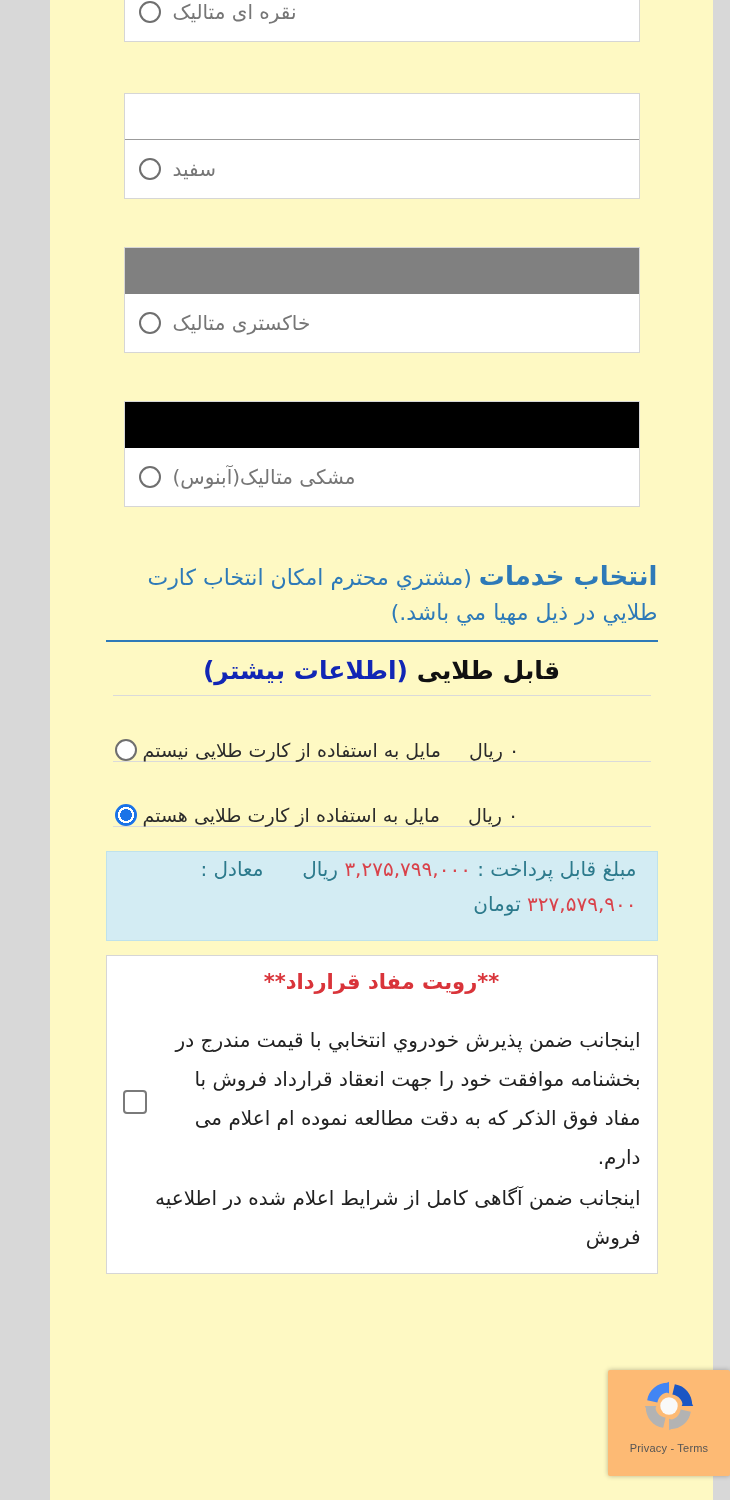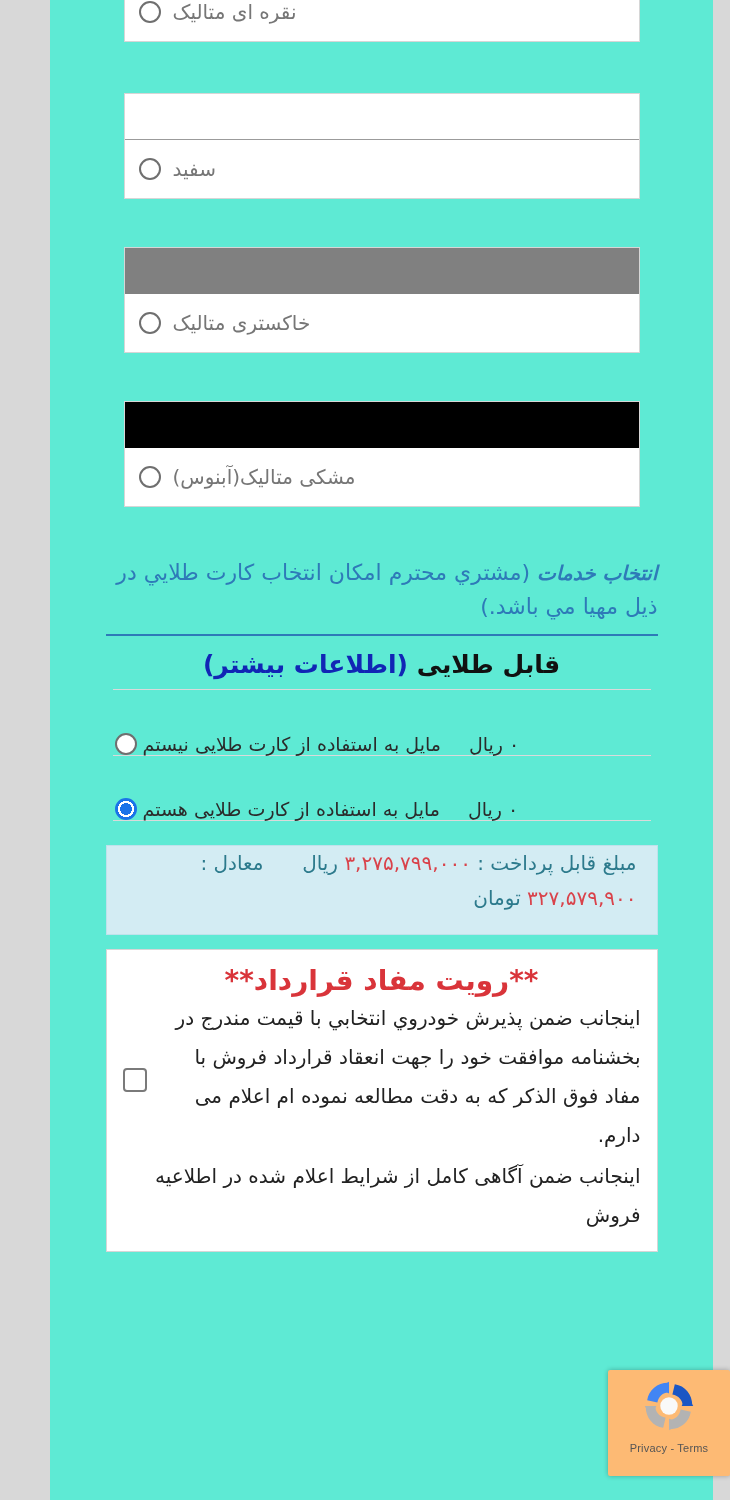--- a/index.html
+++ b/index.html
@@ -23,21 +23,21 @@
     overflow: hidden;
   }
 
   
   .page-sheet {
     position: absolute;
     top: 0;
     left: 50px;
     width: 663px;
     height: 1500px;
-    background: #5eead4;
+    background: #fef9c3;
   }
 
   .content {
     position: absolute;
     top: 0;
     left: 0;
     width: 663px;
     padding: 0;
   }
 
@@ -98,22 +98,21 @@
     text-align: right;
     direction: rtl;
     color: #2e7ab8;
     font-size: 22px;
     line-height: 1.55;
     padding-bottom: 10px;
     border-bottom: 2px solid #2e7ab8;
   }
   .services-heading .strong {
     font-weight: bold;
-    font-size: 20px;
-    font-style: italic;
+    font-size: 26px;
   }
   .services-heading .note { font-weight: normal; }
 
   
   .gold-block {
     width: 538px;
     margin: 0 auto;
   }
   .gold-title {
     text-align: center;
@@ -175,23 +174,23 @@
     margin: 14px auto 0 auto;
     border: 1px solid #d6d6d6;
     background: #fff;
     padding: 14px 16px 16px 16px;
     direction: rtl;
     text-align: right;
   }
   .contract-title {
     color: #d9343a;
     font-weight: bold;
-    font-size: 28px;
+    font-size: 21px;
     text-align: center;
-    margin-bottom: 2px;
+    margin-bottom: 27px;
   }
   .contract-body {
     display: flex;
     flex-direction: row-reverse;
     align-items: center;
     gap: 7px;
   }
   .checkbox-square {
     width: 24px;
     height: 24px;

